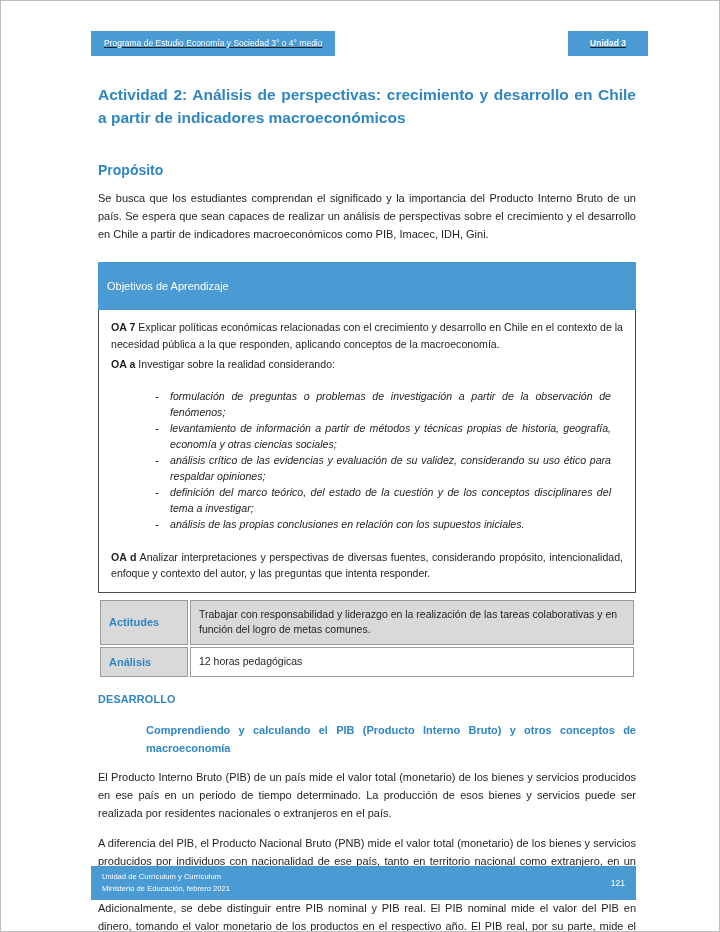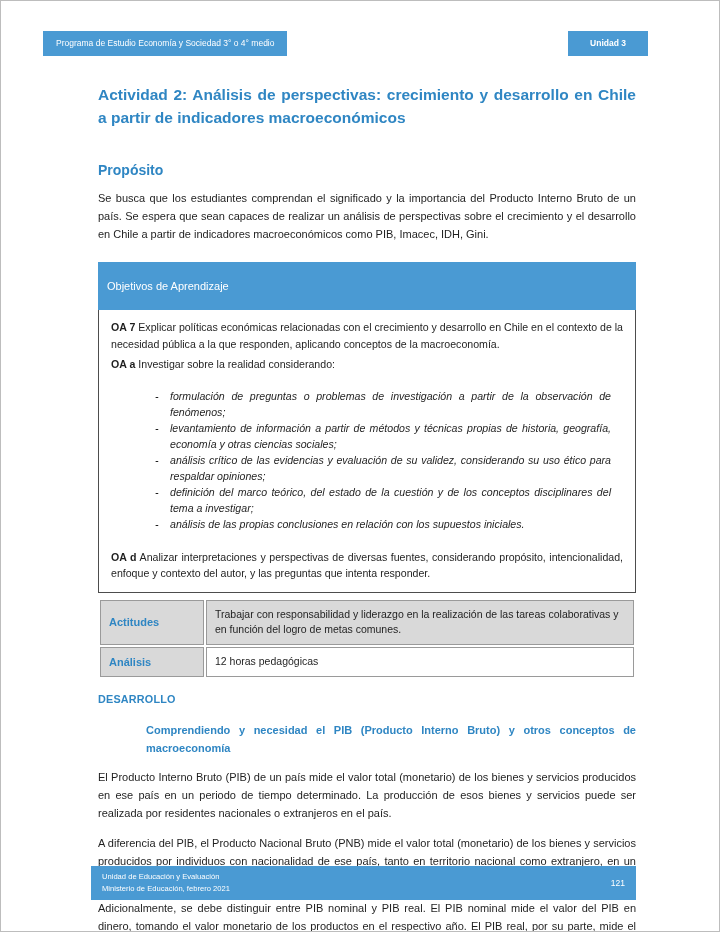--- a/index.html
+++ b/index.html
@@ -10,21 +10,22 @@
     width:720px; height:932px;
     margin:0 auto;
     background:#ffffff;
     border:1px solid #bdbdbd;
     overflow:hidden;
     color:#1f1f1f;
   }
   
   .top-header {
     display:flex; justify-content:space-between; align-items:flex-start;
-    padding:30px 71px 0 42px;
+    padding:30px 71px 0 90px;
+    text-decoration:underline;
   }
   .program-bar, .unit-badge {
     background:#4a9ad3; color:#ffffff;
     font-size:8.5px; line-height:1;
     padding:8px 13px;
     white-space:nowrap;
   }
   .unit-badge { font-weight:bold; padding:8px 22px; }
   
   .content { padding:0 83px 0 97px; }
@@ -68,21 +69,21 @@
     margin-top:5px;
     border-collapse:separate; border-spacing:2px;
     font-size:10.5px;
   }
   .meta-table td {
     border:1px solid #9a9a9a;
     padding:6px 8px;
     vertical-align:middle;
   }
   .label-cell {
-    width:104px;
+    width:88px;
     background:#d9d9d9;
     color:#2f86c3; font-weight:bold; font-size:11px;
   }
   .value-cell.gray { background:#d9d9d9; }
   .value-cell.white { background:#ffffff; }
   .value-cell { line-height:1.5; }
   .desarrollo {
     margin-top:14px;
     color:#2f86c3; font-size:10.8px; font-weight:bold;
     letter-spacing:0.2px;
@@ -141,29 +142,29 @@
       </tr>
       <tr>
         <td class="label-cell">Análisis</td>
         <td class="value-cell white">12 horas pedagógicas</td>
       </tr>
     </tbody>
       </table>
 
     <h3 class="desarrollo">DESARROLLO</h3>
 
-    <h4 class="subheading">Comprendiendo y necesidad el PIB (Producto Interno Bruto) y otros conceptos de macroeconomía</h4>
+    <h4 class="subheading">Comprendiendo y calculando el PIB (Producto Interno Bruto) y otros conceptos de macroeconomía</h4>
 
     <p class="body-text">El Producto Interno Bruto (PIB) de un país mide el valor total (monetario) de los bienes y servicios producidos en ese país en un periodo de tiempo determinado. La producción de esos bienes y servicios puede ser realizada por residentes nacionales o extranjeros en el país.</p>
     <p class="body-text">A diferencia del PIB, el Producto Nacional Bruto (PNB) mide el valor total (monetario) de los bienes y servicios producidos por individuos con nacionalidad de ese país, tanto en territorio nacional como extranjero, en un periodo de tiempo determinado.</p>
     <p class="body-text">Adicionalmente, se debe distinguir entre PIB nominal y PIB real. El PIB nominal mide el valor del PIB en dinero, tomando el valor monetario de los productos en el respectivo año. El PIB real, por su parte, mide el valor del PIB en términos reales; es decir, a precios constantes. En otras palabras, el cálculo de</p>
 
   </div>
 
   <div class="footer">
     <div class="footer-left">
-      <div>Unidad de Educación y Evaluación</div>
+      <div>Unidad de Currículum y Currículum</div>
       <div>Ministerio de Educación, febrero 2021</div>
     </div>
     <div class="footer-page">121</div>
   </div>
 
 </div>
 
 </body></html>

